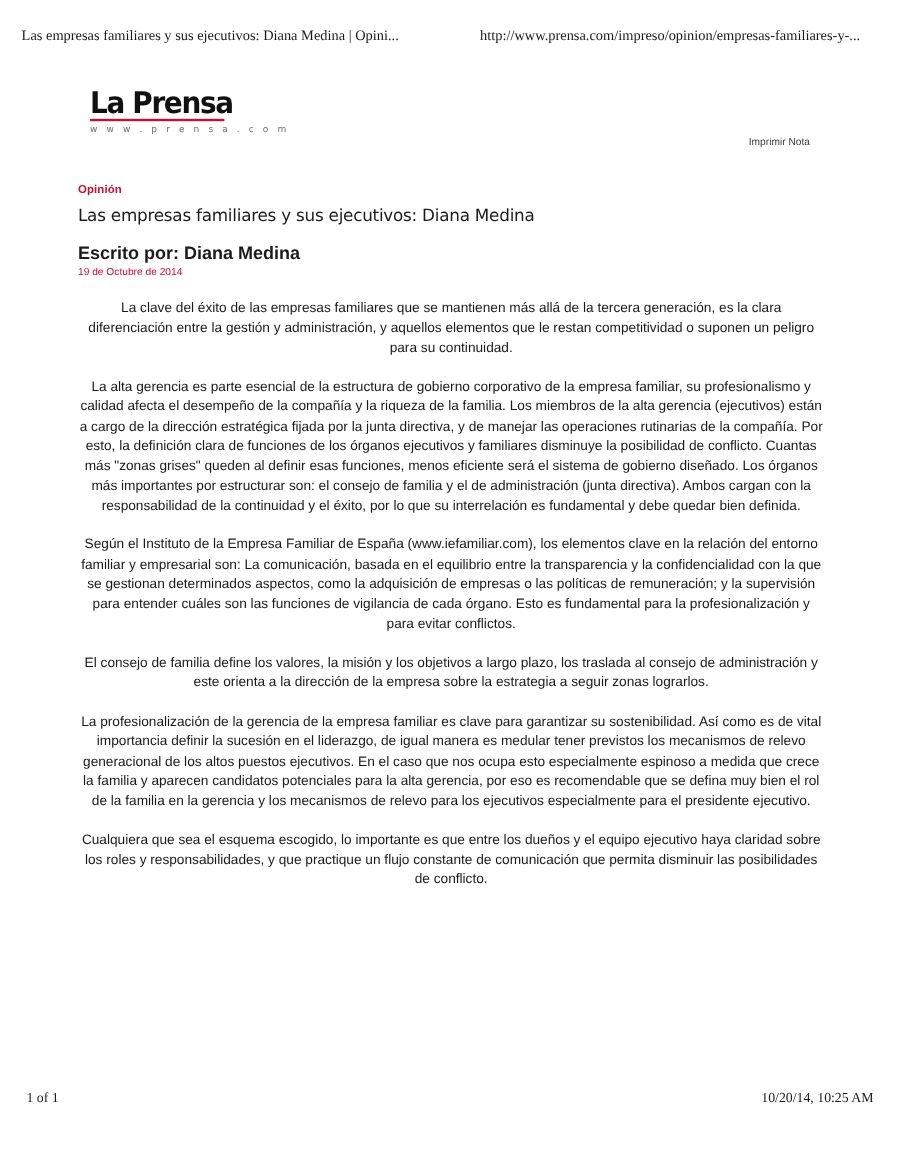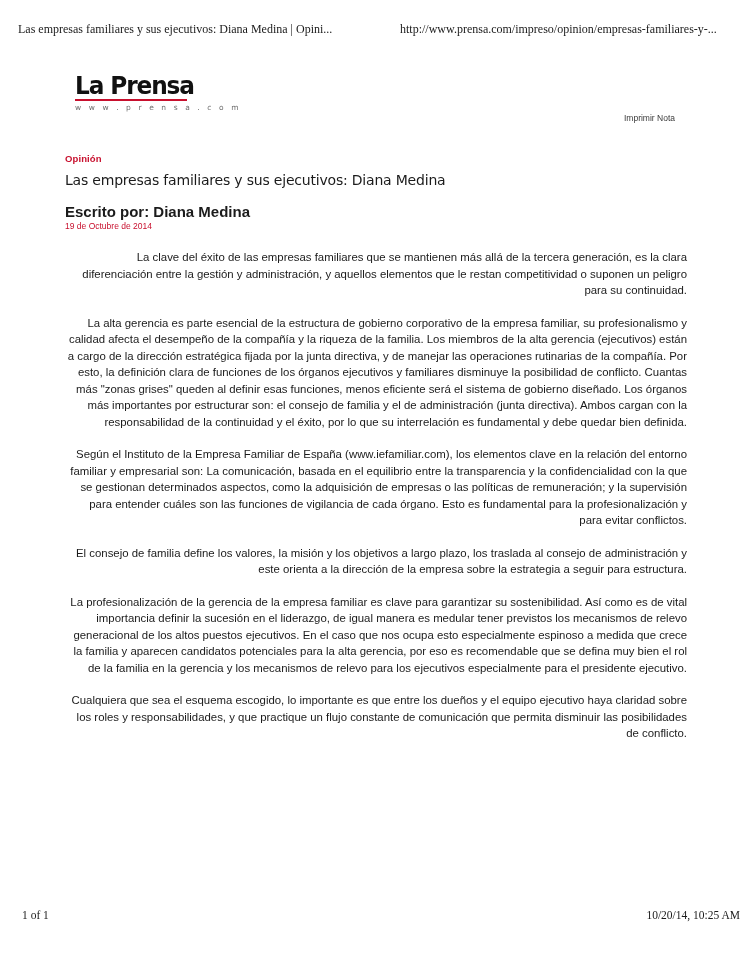--- a/index.html
+++ b/index.html
@@ -132,42 +132,42 @@
   .pubdate {
     font-size: 8.5px;
     color: #c8102e;
     margin: 0 0 18px 0;
   }
   .body-copy p {
     font-size: 11.4px;
     line-height: 16.5px;
     color: #1a1a1a;
     margin: 13px 0 16px 0;
-    text-align: right;
+    text-align: center;
   }
 
   
   .print-footer {
     position: absolute;
     left: 0;
     bottom: 0;
     width: 750px;
     height: 77px;
     font-family: Liberation Serif, serif;
     font-size: 11.5px;
     color: #1a1a1a;
   }
   .print-footer .pf-page {
     position: absolute;
     left: 22px;
     top: 16px;
   }
   .print-footer .pf-time {
     position: absolute;
-    right: 10px;
+    right: 22px;
     top: 16px;
   }
 </style>
 </head>
 <body>
 
 <div class="print-header">
   <span class="ph-title">Las empresas familiares y sus ejecutivos: Diana Medina | Opini...</span>
   <span class="ph-url">http://www.prensa.com/impreso/opinion/empresas-familiares-y-...</span>
 </div>
@@ -186,21 +186,21 @@
   <div class="article">
     <div class="kicker">Opinión</div>
     <h1 class="headline">Las empresas familiares y sus ejecutivos: Diana Medina</h1>
     <div class="byline">Escrito por: Diana Medina</div>
     <div class="pubdate">19 de Octubre de 2014</div>
 
     <div class="body-copy">
       <p>La clave del éxito de las empresas familiares que se mantienen más allá de la tercera generación, es la clara diferenciación entre la gestión y administración, y aquellos elementos que le restan competitividad o suponen un peligro para su continuidad.</p>
       <p>La alta gerencia es parte esencial de la estructura de gobierno corporativo de la empresa familiar, su profesionalismo y calidad afecta el desempeño de la compañía y la riqueza de la familia. Los miembros de la alta gerencia (ejecutivos) están a cargo de la dirección estratégica fijada por la junta directiva, y de manejar las operaciones rutinarias de la compañía. Por esto, la definición clara de funciones de los órganos ejecutivos y familiares disminuye la posibilidad de conflicto. Cuantas más "zonas grises" queden al definir esas funciones, menos eficiente será el sistema de gobierno diseñado. Los órganos más importantes por estructurar son: el consejo de familia y el de administración (junta directiva). Ambos cargan con la responsabilidad de la continuidad y el éxito, por lo que su interrelación es fundamental y debe quedar bien definida.</p>
       <p>Según el Instituto de la Empresa Familiar de España (www.iefamiliar.com), los elementos clave en la relación del entorno familiar y empresarial son: La comunicación, basada en el equilibrio entre la transparencia y la confidencialidad con la que se gestionan determinados aspectos, como la adquisición de empresas o las políticas de remuneración; y la supervisión para entender cuáles son las funciones de vigilancia de cada órgano. Esto es fundamental para la profesionalización y para evitar conflictos.</p>
-      <p>El consejo de familia define los valores, la misión y los objetivos a largo plazo, los traslada al consejo de administración y este orienta a la dirección de la empresa sobre la estrategia a seguir para estructura.</p>
+      <p>El consejo de familia define los valores, la misión y los objetivos a largo plazo, los traslada al consejo de administración y este orienta a la dirección de la empresa sobre la estrategia a seguir zonas lograrlos.</p>
       <p>La profesionalización de la gerencia de la empresa familiar es clave para garantizar su sostenibilidad. Así como es de vital importancia definir la sucesión en el liderazgo, de igual manera es medular tener previstos los mecanismos de relevo generacional de los altos puestos ejecutivos. En el caso que nos ocupa esto especialmente espinoso a medida que crece la familia y aparecen candidatos potenciales para la alta gerencia, por eso es recomendable que se defina muy bien el rol de la familia en la gerencia y los mecanismos de relevo para los ejecutivos especialmente para el presidente ejecutivo.</p>
       <p>Cualquiera que sea el esquema escogido, lo importante es que entre los dueños y el equipo ejecutivo haya claridad sobre los roles y responsabilidades, y que practique un flujo constante de comunicación que permita disminuir las posibilidades de conflicto.</p>
     </div>
   </div>
 
 </div>
 
 <div class="print-footer">
   <span class="pf-page">1 of 1</span>
   <span class="pf-time">10/20/14, 10:25 AM</span>

